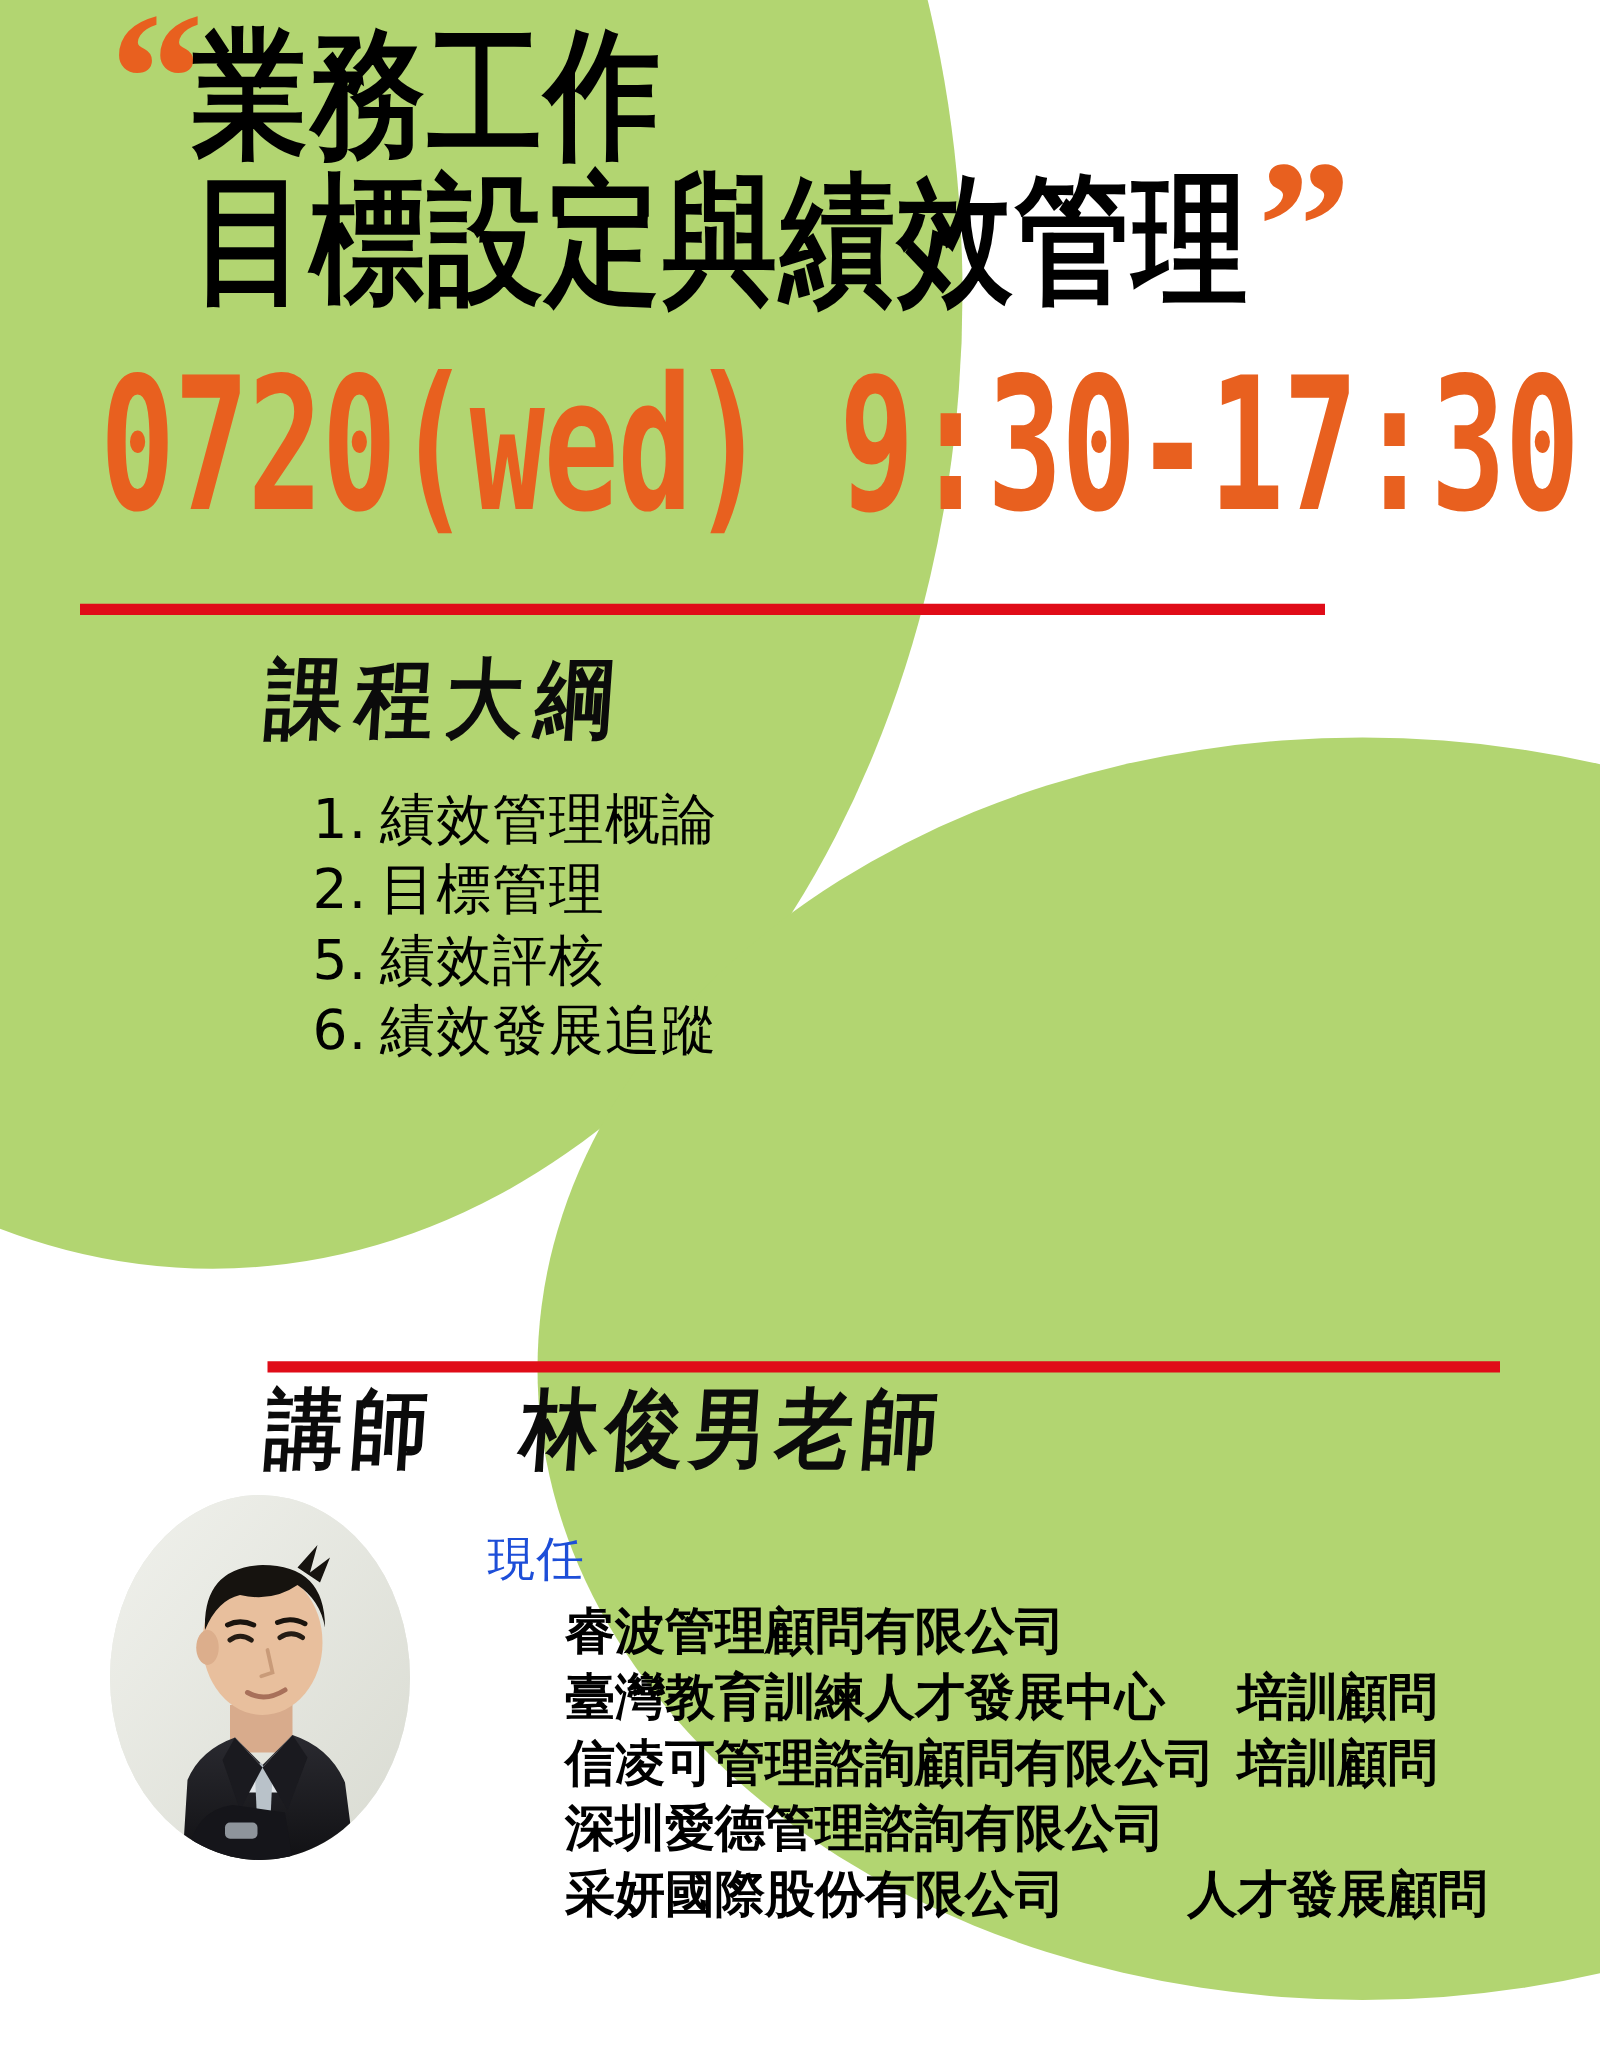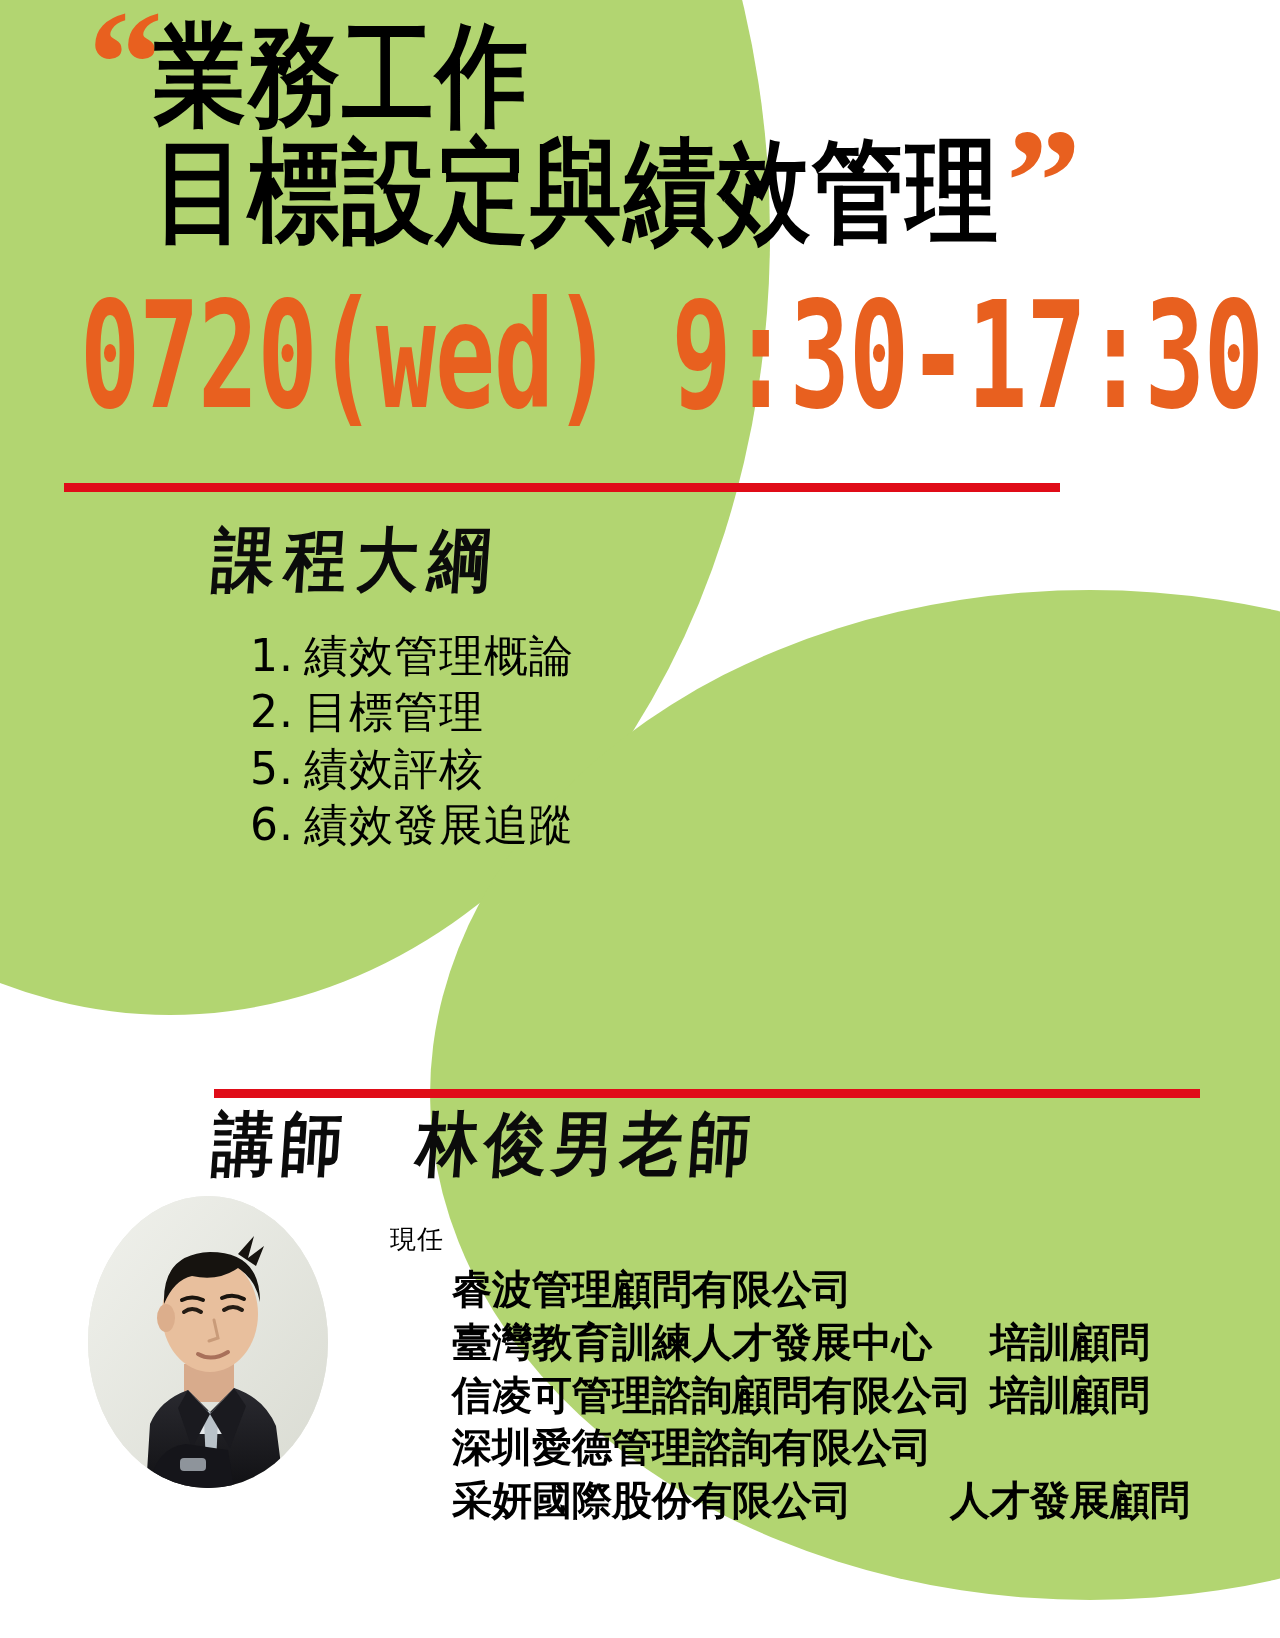--- a/index.html
+++ b/index.html
@@ -199,22 +199,22 @@
     height: 100%;
   }
 
   .credentials {
     left: 390px;
     top: 1222px;
     width: 830px;
   }
   .cred-label {
     font-family: "DejaVu Sans", sans-serif;
-    font-size: 26px;
-    color: #000000;
+    font-size: 38px;
+    color: #1d4ed8;
     font-weight: 400;
     letter-spacing: 1px;
     margin-bottom: 6px;
     white-space: nowrap;
   }
   .cred-rows {
     margin: 0;
     padding: 0 0 0 62px;
     list-style: none;
   }

